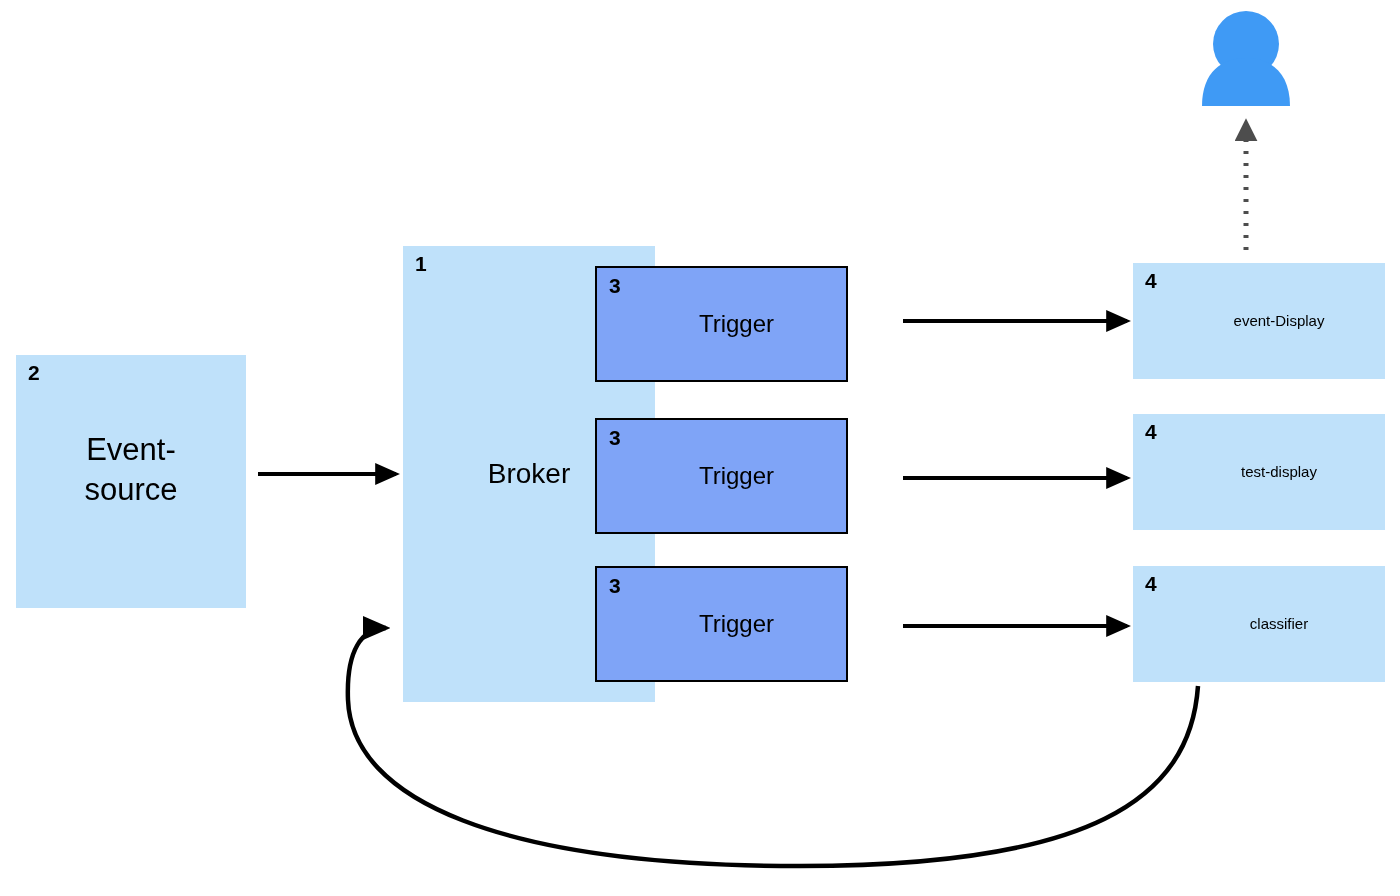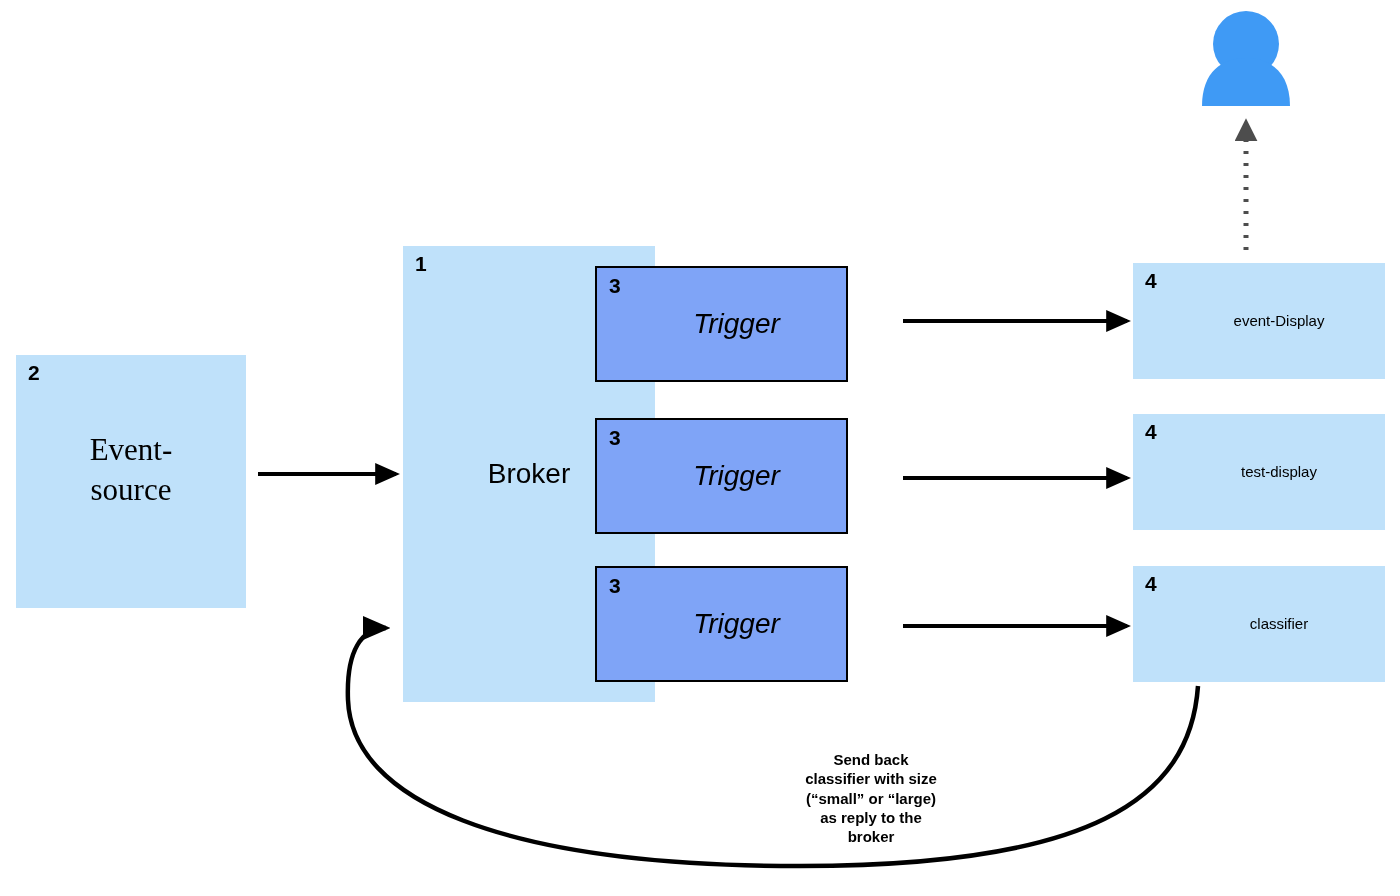--- a/index.html
+++ b/index.html
@@ -53,21 +53,20 @@
   
   #event-source-node {
     left: 16px;  top: 355px;  width: 230px;  height: 253px;
   }
   #event-source-node .node-label {
     top: 50%;
     transform: translateY(-50%);
     font-size: 31px;
     line-height: 1.32;
     padding-bottom: 22px;
-    font-family: Liberation Serif, serif;
   }
 
   #broker-node {
     left: 403px; top: 246px; width: 252px; height: 456px;
   }
   #broker-node .node-label {
     top: 50%;
     transform: translateY(-50%);
     font-size: 28px;
     line-height: 1.2;
@@ -77,24 +76,23 @@
     left: 595px;
     width: 253px;
     height: 116px;
   }
   #trigger-node-1 { top: 266px; }
   #trigger-node-2 { top: 418px; }
   #trigger-node-3 { top: 566px; }
   .trigger-node .node-label {
     top: 50%;
     transform: translateY(-50%);
-    font-size: 28px;
+    font-size: 24px;
     line-height: 1.2;
     padding-left: 30px;
-    font-style: italic;
   }
 
   .display-node {
     left: 1133px;
     width: 252px;
     height: 116px;
   }
   #display-node-1 { top: 263px; }
   #display-node-2 { top: 414px; }
   #display-node-3 { top: 566px; }
@@ -200,19 +198,14 @@
   </svg>
 
   <svg id="person-layer" viewBox="0 0 1400 896">
     <circle cx="1246" cy="44" r="33" fill="#3f9af5"></circle>
     <path d="M 1202 106
              C 1202 72, 1222 58, 1246 58
              C 1270 58, 1290 72, 1290 106
              Z" fill="#3f9af5"></path>
   </svg>
 
-  <div id="return-caption">Send back
-classifier with size
-(“small” or “large)
-as reply to the
-broker</div>
 
 </div>
 
 </body></html>

